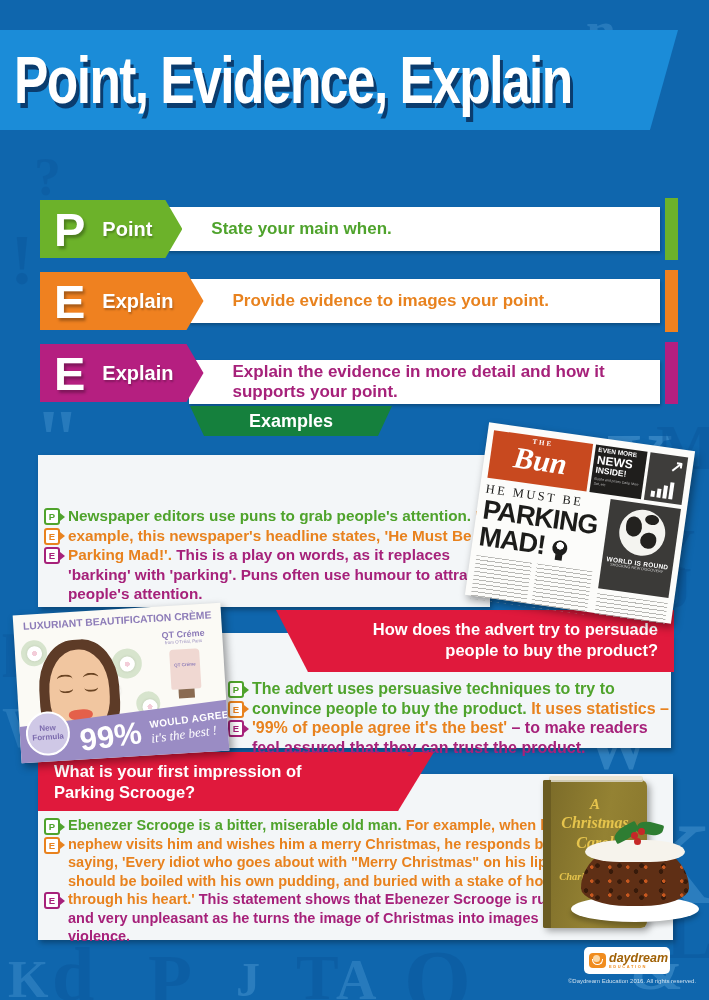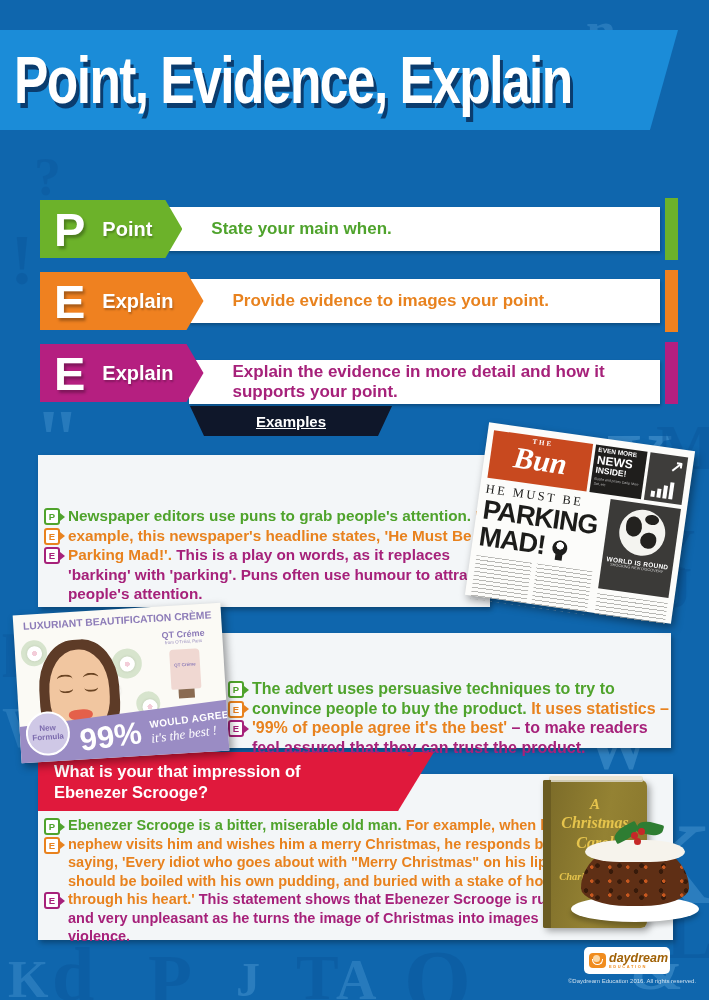--- a/index.html
+++ b/index.html
@@ -26,23 +26,23 @@
   .pee-row{display:flex;align-items:center;height:58px;margin-bottom:14px;}
   .pee-block{position:relative;z-index:2;height:100%;display:flex;align-items:center;
     padding:0 30px 0 14px;clip-path:polygon(0 0,calc(100% - 17px) 0,100% 50%,calc(100% - 17px) 100%,0 100%);}
   .pee-letter{font-size:47px;font-weight:bold;color:#fff;line-height:1;text-shadow:2px 3px 3px rgba(0,0,0,.3);}
   .pee-label{margin-left:17px;font-size:20px;font-weight:bold;color:#fff;text-shadow:1px 2px 2px rgba(0,0,0,.25);}
   .pee-bar{flex:1;height:44px;margin-left:-15px;background:#fff;display:flex;align-items:center;
     padding-left:44px;font-size:17px;font-weight:bold;box-shadow:1px 2px 3px rgba(0,0,0,.25);}
   .pee-cap{width:13px;height:62px;margin-left:5px;flex:0 0 13px;}
 
   
-  .examples-banner{position:absolute;left:190px;top:406px;width:202px;height:30px;background:#0f172a;
+  .examples-banner{position:absolute;left:190px;top:406px;width:202px;height:30px;background:#15803d;
     clip-path:polygon(0 0,100% 0,calc(100% - 14px) 100%,14px 100%);
-    display:flex;align-items:center;justify-content:center;color:#fff;font-weight:bold;font-size:15px;z-index:2;text-decoration:underline;}
+    display:flex;align-items:center;justify-content:center;color:#fff;font-weight:bold;font-size:18px;z-index:2;}
 
   .white-box{position:absolute;background:#f3f6f8;box-shadow:2px 3px 5px rgba(0,0,0,.3);z-index:1;}
   .q-box{position:absolute;background:#e0193c;color:#fff;font-weight:bold;
     box-shadow:2px 3px 5px rgba(0,0,0,.3);z-index:3;box-sizing:border-box;}
   .q-text{font-size:16.5px;line-height:1.28;display:inline-block;}
   .q1{left:38px;top:443px;width:414px;height:58px;clip-path:polygon(0 0,100% 0,calc(100% - 36px) 100%,0 100%);padding:9px 0 0 16px;}
   .q1 .q-text{max-width:330px;}
   .w1{left:38px;top:455px;width:452px;height:152px;}
   .q2{left:276px;top:610px;width:398px;height:62px;clip-path:polygon(0 0,100% 0,100% 100%,32px 100%);padding:9px 16px 0 0;text-align:right;}
   .q2 .q-text{max-width:300px;text-align:right;}
@@ -289,20 +289,23 @@
           </div>
           <div class="np-gcap">WORLD IS ROUND</div>
           <div class="np-gsub">SHOCKING NEW DISCOVERY</div>
         </div>
         <div class="fake" style="height:22px;margin-top:5px"></div>
       </div>
     </div>
   </div>
 
   <div class="white-box w2"></div>
+  <div class="q-box q2">
+    <span class="q-text">How does the advert try to persuade people to buy the product?</span>
+  </div>
   <div class="ex-body" id="body-1">
       <span class="pee-marker" style="top: 2px;">
         <span class="pee-mbox" style="border-color: rgb(79, 163, 44); color: rgb(79, 163, 44);">P</span>
         <span class="pee-mtri" style="border-left-color: rgb(79, 163, 44);"></span>
       </span>
       <span class="pee-marker" style="top: 21.5px;">
         <span class="pee-mbox" style="border-color: rgb(232, 130, 30); color: rgb(232, 130, 30);">E</span>
         <span class="pee-mtri" style="border-left-color: rgb(232, 130, 30);"></span>
       </span>
       <span class="pee-marker" style="top: 41px;">
@@ -344,21 +347,21 @@
       <span class="ad-script">it's the best !</span>
     </div>
     <div class="ad-badge">
       <span>New</span>
       <span>Formula</span>
     </div>
   </div>
 
   <div class="white-box w3"></div>
   <div class="q-box q3">
-    <span class="q-text">What is your that impression of Ebenezer Scrooge?</span>
+    <span class="q-text">What is your first impression of Parking Scrooge?</span>
   </div>
   <div class="ex-body" id="body-2">
       <span class="pee-marker" style="top: 2px;">
         <span class="pee-mbox" style="border-color: rgb(79, 163, 44); color: rgb(79, 163, 44);">P</span>
         <span class="pee-mtri" style="border-left-color: rgb(79, 163, 44);"></span>
       </span>
       <span class="pee-marker" style="top: 20.5px;">
         <span class="pee-mbox" style="border-color: rgb(232, 130, 30); color: rgb(232, 130, 30);">E</span>
         <span class="pee-mtri" style="border-left-color: rgb(232, 130, 30);"></span>
       </span>

